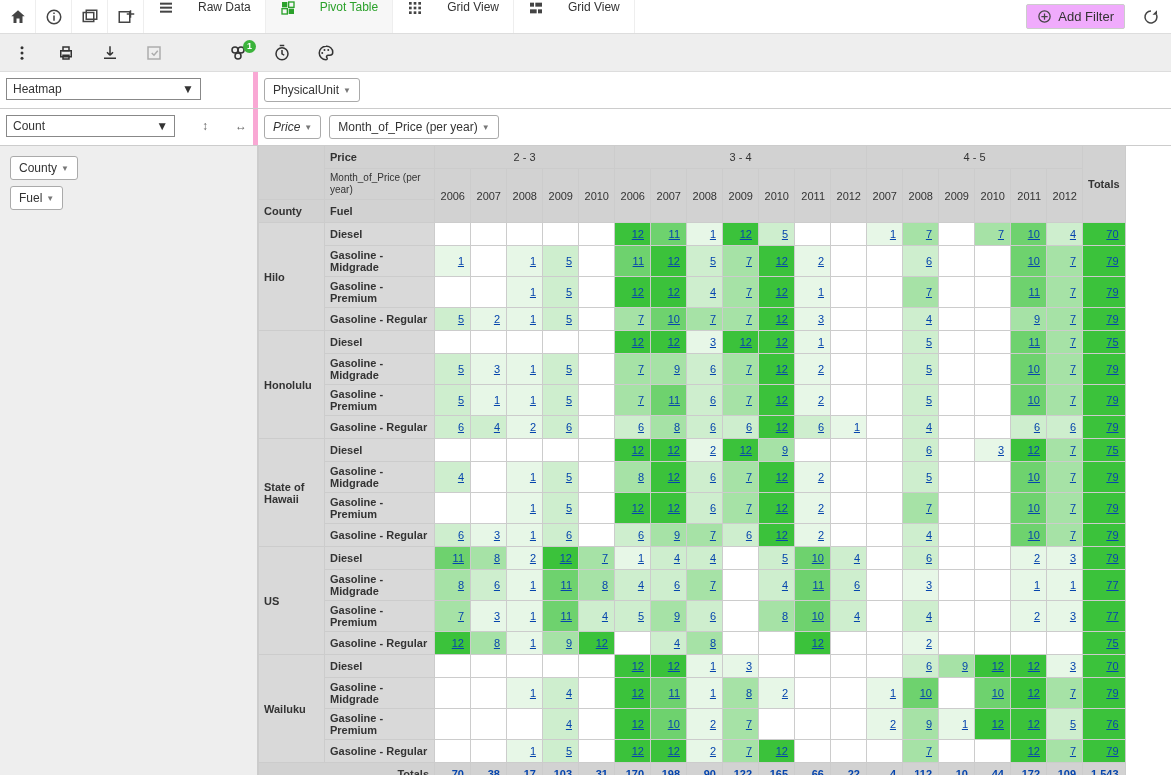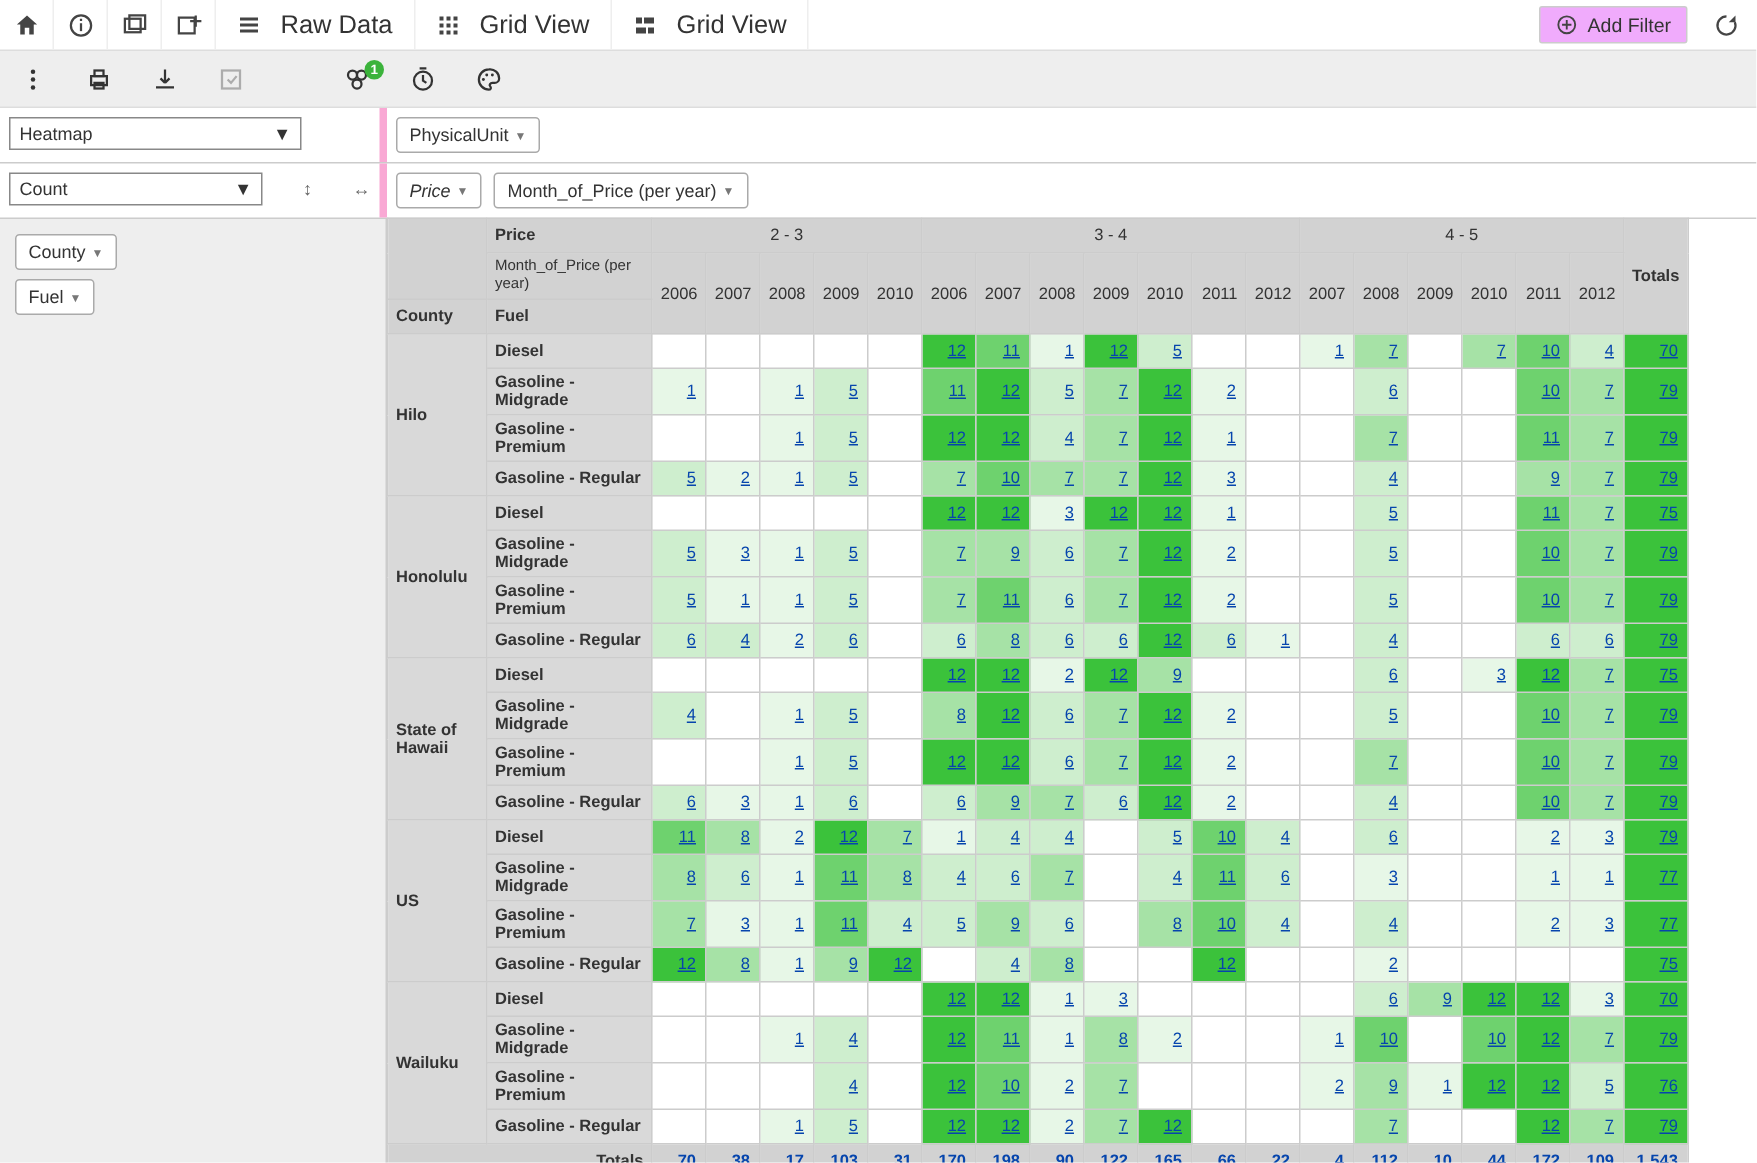--- a/index.html
+++ b/index.html
@@ -3,21 +3,21 @@
 <meta charset="utf-8">
 <style>
 html,body{margin:0;padding:0;font-family:Arial,Helvetica,sans-serif;font-size:12px;background:#fff;color:#333}
 *{box-sizing:border-box}
 .app{width:1171px;height:775px;position:relative;background:#fff}
 
 .tbar{height:34px;background:#fff;border-bottom:1px solid #ddd;display:flex;align-items:stretch}
 .ticon{width:36px;display:flex;align-items:center;justify-content:center;border-right:1px solid #eee;cursor:pointer}
 .ticon svg{width:18px;height:18px;fill:#444}
 .tabs{display:flex;align-items:stretch}
-.tab{padding:0 14px;display:flex;align-items:center;gap:13px;border-right:1px solid #eee;cursor:pointer;font-size:17px}
+.tab{padding:0 14px;display:flex;gap:24px;border-right:1px solid #eee;cursor:pointer;font-size:12px}
 .tab svg{width:16px;height:16px;fill:#444}
 .tab.active{background:#f7f7f7;color:#2ba12b}
 .tab.active svg{fill:#2ba12b}
 .spacer{flex:1}
 .addf{margin:4px 6px 4px 0;padding:0 10px;display:flex;align-items:center;gap:6px;border:1px solid #ccc;border-radius:2px;background:#f0abfc;cursor:pointer;font-size:13px}
 .addf svg{width:15px;height:15px;fill:#444}
 .ref{width:40px;display:flex;align-items:center;justify-content:center;cursor:pointer}
 .ref svg{width:18px;height:18px;fill:#444}
 
 .tbar2{height:38px;background:#eee;border-bottom:1px solid #ddd;display:flex;align-items:center;padding-left:10px;gap:20px}
@@ -88,20 +88,29 @@
         </svg>
       </div>
  <div class="tabs">
   <div class="tab">
           <svg viewBox="0 0 24 24">
             <rect x="3" y="4" width="18" height="3"></rect>
             <rect x="3" y="10" width="18" height="3"></rect>
             <rect x="3" y="16" width="18" height="3"></rect>
           </svg>
           <span>Raw Data</span>
+        </div>
+  <div class="tab active">
+          <svg viewBox="0 0 24 24">
+            <rect x="3" y="3" width="8" height="8"></rect>
+            <rect x="13" y="3" width="8" height="8" fill="none" stroke="#2ba12b" stroke-width="2"></rect>
+            <rect x="3" y="13" width="8" height="8" fill="none" stroke="#2ba12b" stroke-width="2"></rect>
+            <rect x="13" y="13" width="8" height="8"></rect>
+          </svg>
+          <span>Pivot Table</span>
         </div>
   <div class="tab">
           <svg viewBox="0 0 24 24">
             <rect x="3" y="3" width="4" height="4"></rect>
             <rect x="10" y="3" width="4" height="4"></rect>
             <rect x="17" y="3" width="4" height="4"></rect>
             <rect x="3" y="10" width="4" height="4"></rect>
             <rect x="10" y="10" width="4" height="4"></rect>
             <rect x="17" y="10" width="4" height="4"></rect>
             <rect x="3" y="17" width="4" height="4"></rect>

